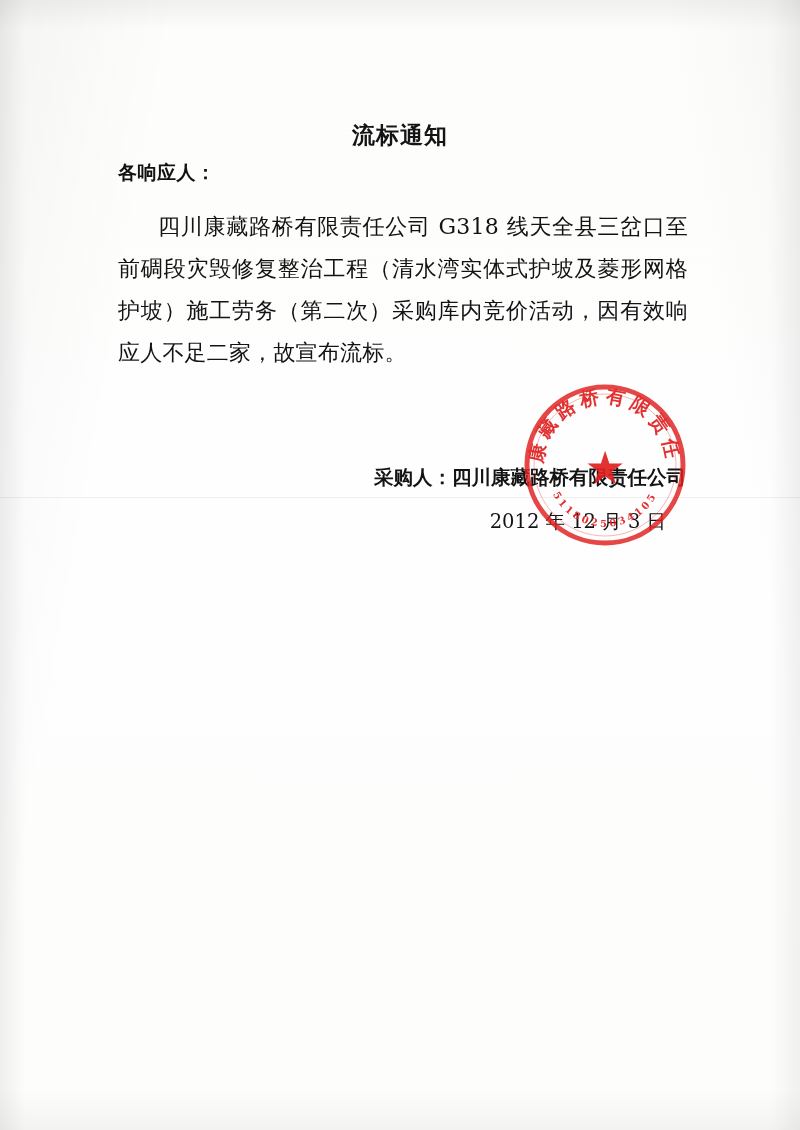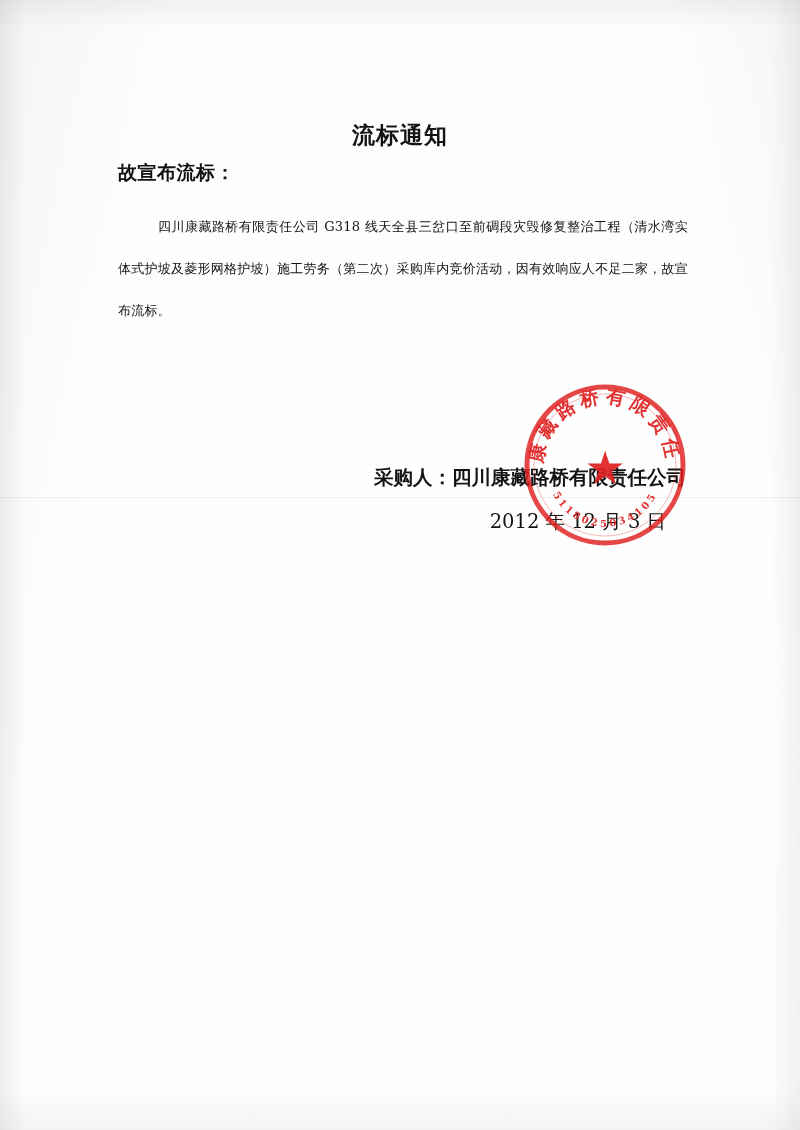--- a/index.html
+++ b/index.html
@@ -83,21 +83,21 @@
     color: #121212;
     letter-spacing: 0.5px;
     font-family: "DejaVu Serif", "Liberation Serif", serif;
   }
 
   .body-block {
     position: absolute;
     top: 190px;
     left: 18px;
     width: 570px;
-    font-size: 13px;
+    font-size: 22px;
     line-height: 42px;
     color: #131313;
     text-align: justify;
     text-indent: 40px;
     letter-spacing: 0.2px;
     font-family: "DejaVu Serif", "Liberation Serif", serif;
   }
 
   .sign-block {
     position: absolute;
@@ -142,21 +142,21 @@
   <div class="shade-top"></div>
   <div class="shade-left"></div>
   <div class="shade-right"></div>
   <div class="shade-bottom"></div>
   <div class="fold-line"></div>
 
   <div id="doc">
 
     <div class="doc-title">流标通知</div>
 
-    <div class="salutation">故宣布流标：</div>
+    <div class="salutation">各响应人：</div>
 
     <div class="body-block">四川康藏路桥有限责任公司 G318 线天全县三岔口至前碉段灾毁修复整治工程（清水湾实体式护坡及菱形网格护坡）施工劳务（第二次）采购库内竞价活动，因有效响应人不足二家，故宣布流标。</div>
 
     <div class="sign-block">
       <div class="sign-line-1">采购人：四川康藏路桥有限责任公司</div>
       <div class="sign-line-2">2012 年 12 月 3 日</div>
     </div>
 
   </div>
 

